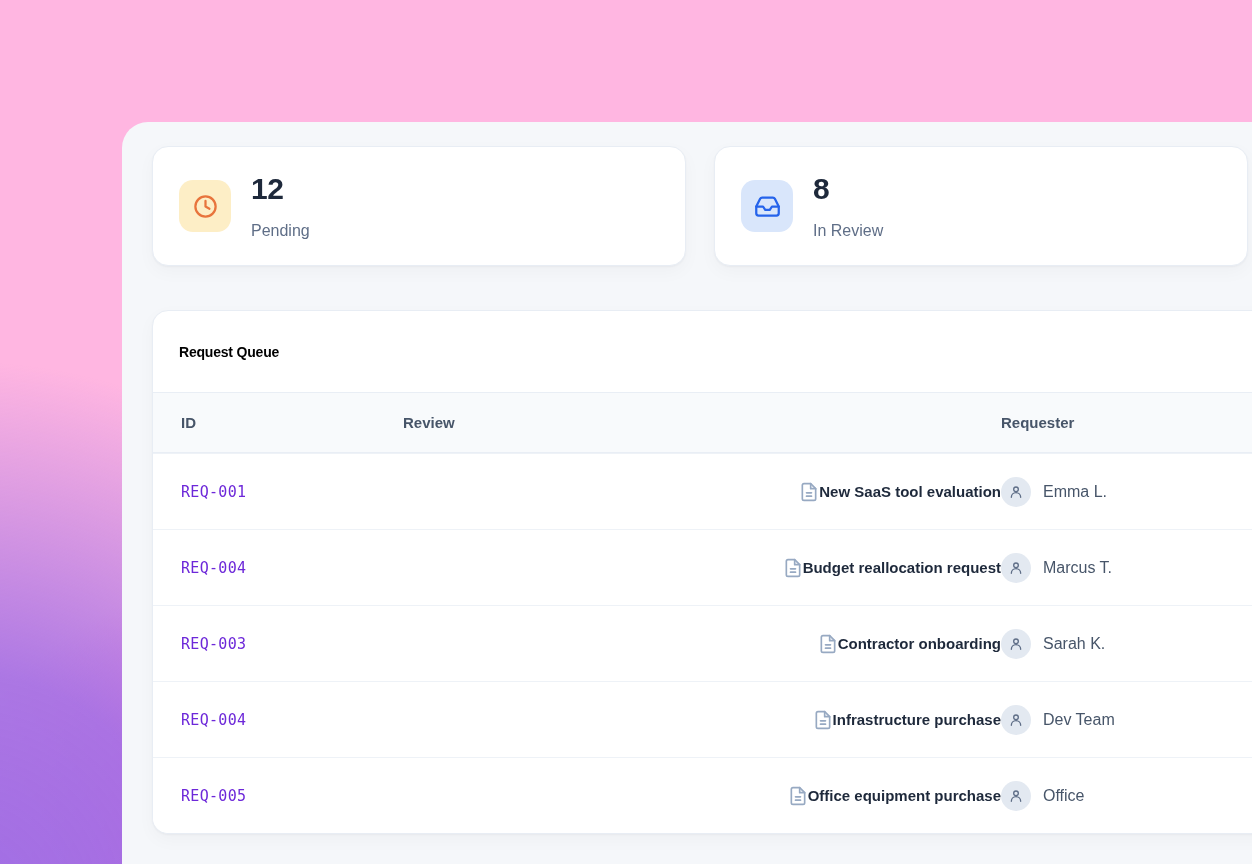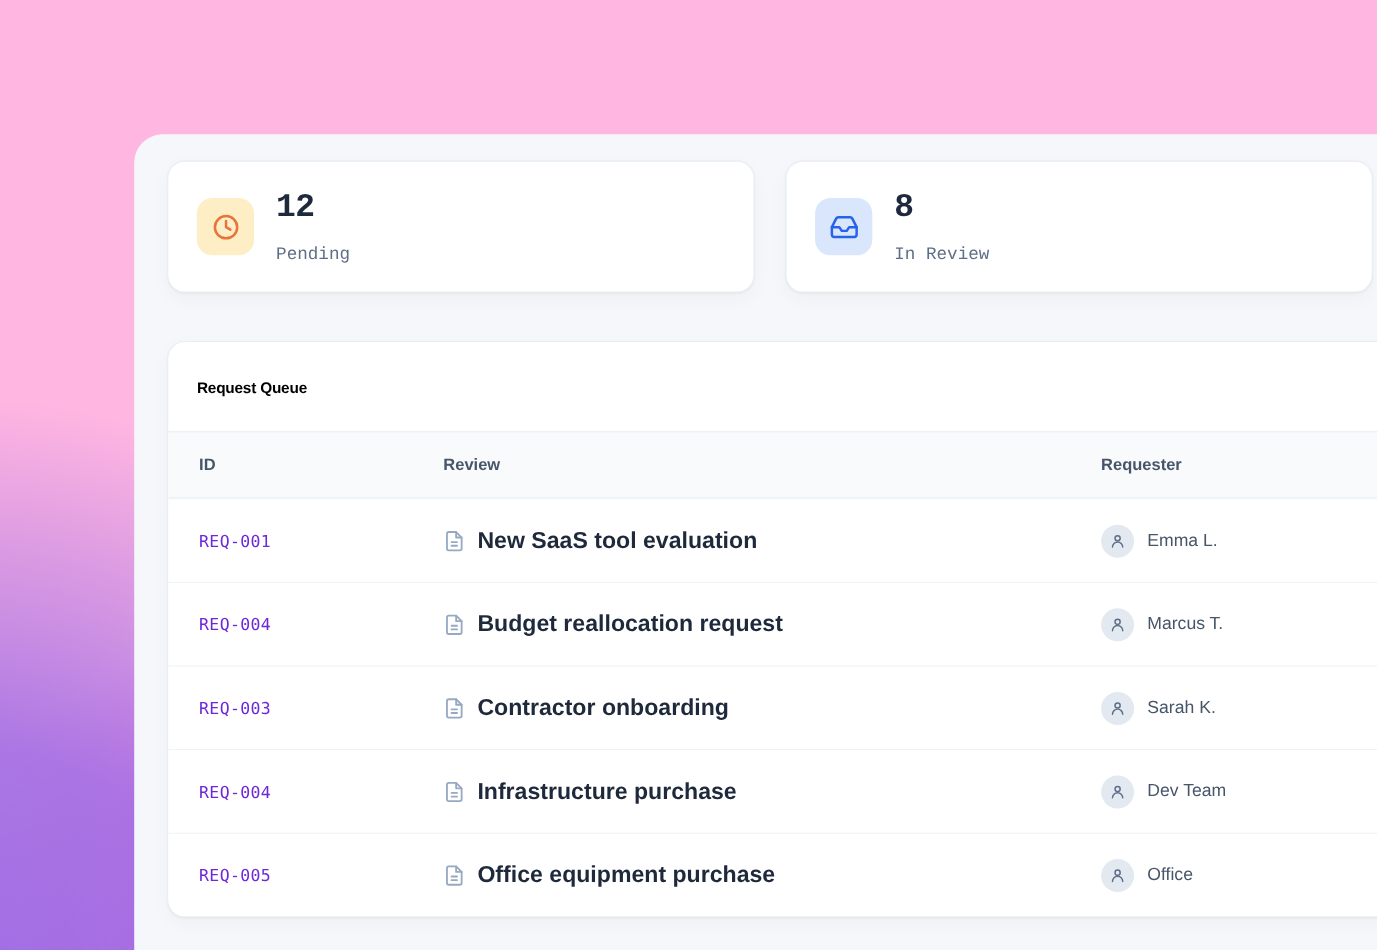--- a/index.html
+++ b/index.html
@@ -11,21 +11,21 @@
       radial-gradient(560px 540px at 330px 985px, #f163d2 0%, rgba(241,99,210,0.85) 45%, rgba(241,99,210,0) 80%),
       #ffb6e1;
   }
   .bg-panel {
     position:absolute; left:122px; top:122px; right:0; bottom:0;
     background:#f5f7fa;
     border-top-left-radius:26px;
     padding:24px 0 0 30px;
   }
   
-  .stats-row { display:flex; gap:28px; width:1096px;font-family:Liberation Mono, monospace; }
+  .stats-row { display:flex; gap:28px; width:1096px; }
   .stat-card {
     flex:1; height:120px; background:#ffffff;
     border:1px solid #e8edf4; border-radius:16px;
     display:flex; align-items:center; padding-left:26px;
     box-shadow:0 1px 2px rgba(15,23,42,0.04), 0 6px 18px rgba(15,23,42,0.03);
   }
   .stat-icon {
     width:52px; height:52px; border-radius:14px; flex:0 0 auto;
     display:flex; align-items:center; justify-content:center; margin-right:20px;
   }
@@ -44,21 +44,21 @@
   .table-title { font-size:14px; font-weight:700; color:#000000; letter-spacing:-0.2px; }
   .grid-cols { display:grid; grid-template-columns:222px 598px 1fr; align-items:center; padding-left:28px; }
   .thead-row {
     height:61px; background:#f8fafc;
     border-top:1px solid #e9eef5; border-bottom:1px solid #e9eef5;
     color:#475569; font-size:15px; font-weight:600;
   }
   .trow { height:76px; border-top:1px solid #eef2f7; background:#ffffff; }
   .trow:first-of-type { border-top:none; }
   .td-id { font-family:"DejaVu Sans Mono", monospace; font-size:15px; color:#6d28d9; letter-spacing:0.3px; }
-  .td-request { display:flex; align-items:center; gap:11px; font-size:21px; font-weight:600; color:#1e293b; }
+  .td-request { display:flex; align-items:center; font-size:15px; font-weight:600; color:#1e293b;justify-content:flex-end; }
   .file-icon { display:flex; color:#97a9c2; }
   .file-icon svg { width:20px; height:20px; }
   .td-requester { display:flex; align-items:center; gap:12px; font-size:16px; color:#475569; }
   .avatar {
     width:30px; height:30px; border-radius:50%; background:#e3e9f1;
     display:flex; align-items:center; justify-content:center; color:#5f6e87; flex:0 0 auto;
   }
   .avatar svg { width:16px; height:16px; }
 </style>
 </head>

